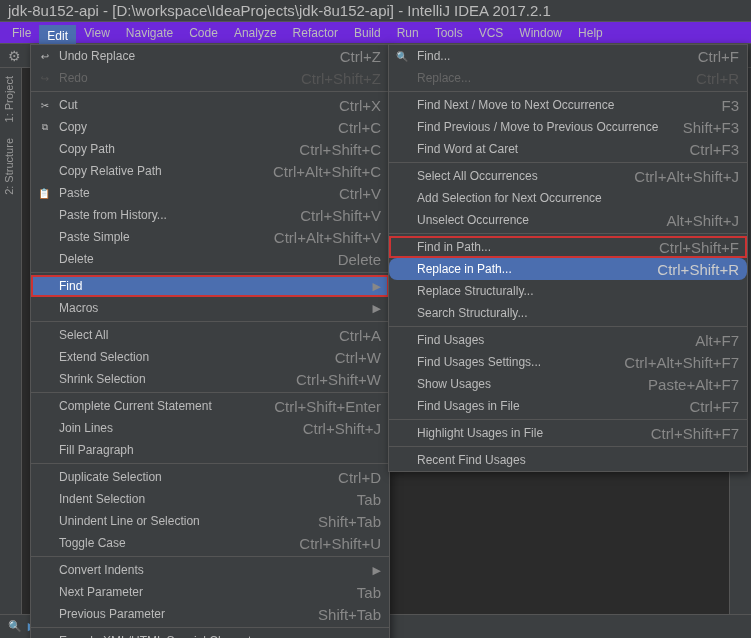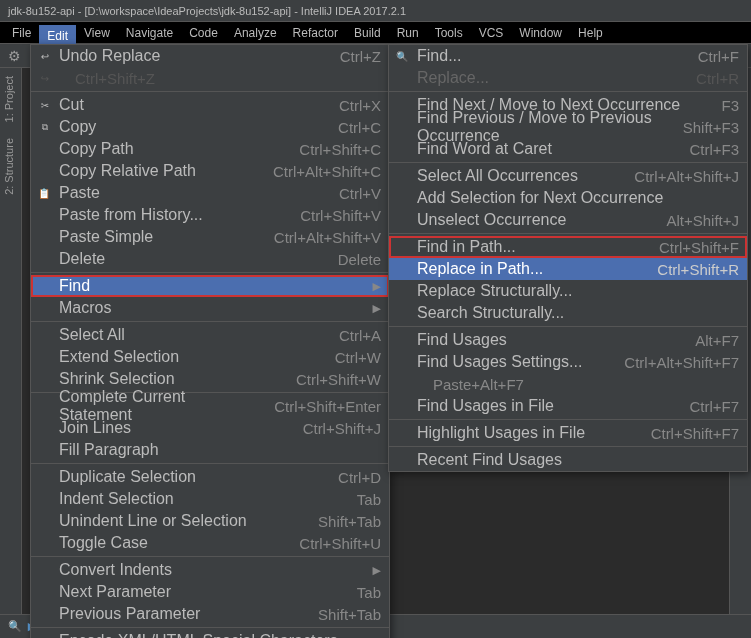--- a/index.html
+++ b/index.html
@@ -14,28 +14,28 @@
       position: relative;
     }
 
     
     #title-bar {
       background: #3c3f41;
       height: 22px;
       display: flex;
       align-items: center;
       padding: 0 8px;
-      font-size: 11px;
+      font-size: 15px;
       color: #bbbbbb;
       border-bottom: 1px solid #555;
     }
 
     
     #menu-bar {
-      background: #000000;
+      background: #6d28d9;
       height: 22px;
       display: flex;
       align-items: center;
       padding: 0 4px;
       border-bottom: 1px solid #555;
     }
     .menu-item {
       padding: 2px 8px;
       font-size: 12px;
       color: #bbbbbb;
@@ -149,28 +149,29 @@
       align-items: center;
       padding: 2px 8px 2px 28px;
       height: 22px;
       position: relative;
       cursor: pointer;
       color: #bbbbbb;
     }
     .menu-row.highlighted {
       background: #4b6eaf;
       color: #fff;
+      border-radius: 8px;
     }
     .menu-row.disabled {
       color: #666;
       cursor: default;
     }
     .menu-row .label {
       flex: 1;
-      font-size: 16px;
+      font-size: 12px;
     }
     .menu-row .shortcut {
       font-size: 15px;
       color: #888;
       margin-left: 16px;
     }
     .menu-row.highlighted .shortcut {
       color: #ccc;
     }
     .menu-row .arrow {
@@ -249,20 +250,21 @@
 
 <div id="edit-menu-dropdown">
 
   <div class="menu-row">
     <span class="icon-area">↩</span>
     <span class="label">Undo Replace</span>
     <span class="shortcut">Ctrl+Z</span>
   </div>
   <div class="menu-row disabled">
     <span class="icon-area" style="color:#555;">↪</span>
+    <span class="label">Redo</span>
     <span class="shortcut" style="color:#555;">Ctrl+Shift+Z</span>
   </div>
   <div class="menu-separator"></div>
 
   <div class="menu-row">
     <span class="icon-area">✂</span>
     <span class="label">Cut</span>
     <span class="shortcut">Ctrl+X</span>
   </div>
   <div class="menu-row">
@@ -464,20 +466,21 @@
     <span class="label">Find Usages</span>
     <span class="shortcut">Alt+F7</span>
   </div>
   <div class="menu-row">
     <span class="icon-area"></span>
     <span class="label">Find Usages Settings...</span>
     <span class="shortcut">Ctrl+Alt+Shift+F7</span>
   </div>
   <div class="menu-row">
     <span class="icon-area"></span>
+    <span class="label">Show Usages</span>
     <span class="shortcut">Paste+Alt+F7</span>
   </div>
   <div class="menu-row">
     <span class="icon-area"></span>
     <span class="label">Find Usages in File</span>
     <span class="shortcut">Ctrl+F7</span>
   </div>
   <div class="menu-separator"></div>
 
   <div class="menu-row">

